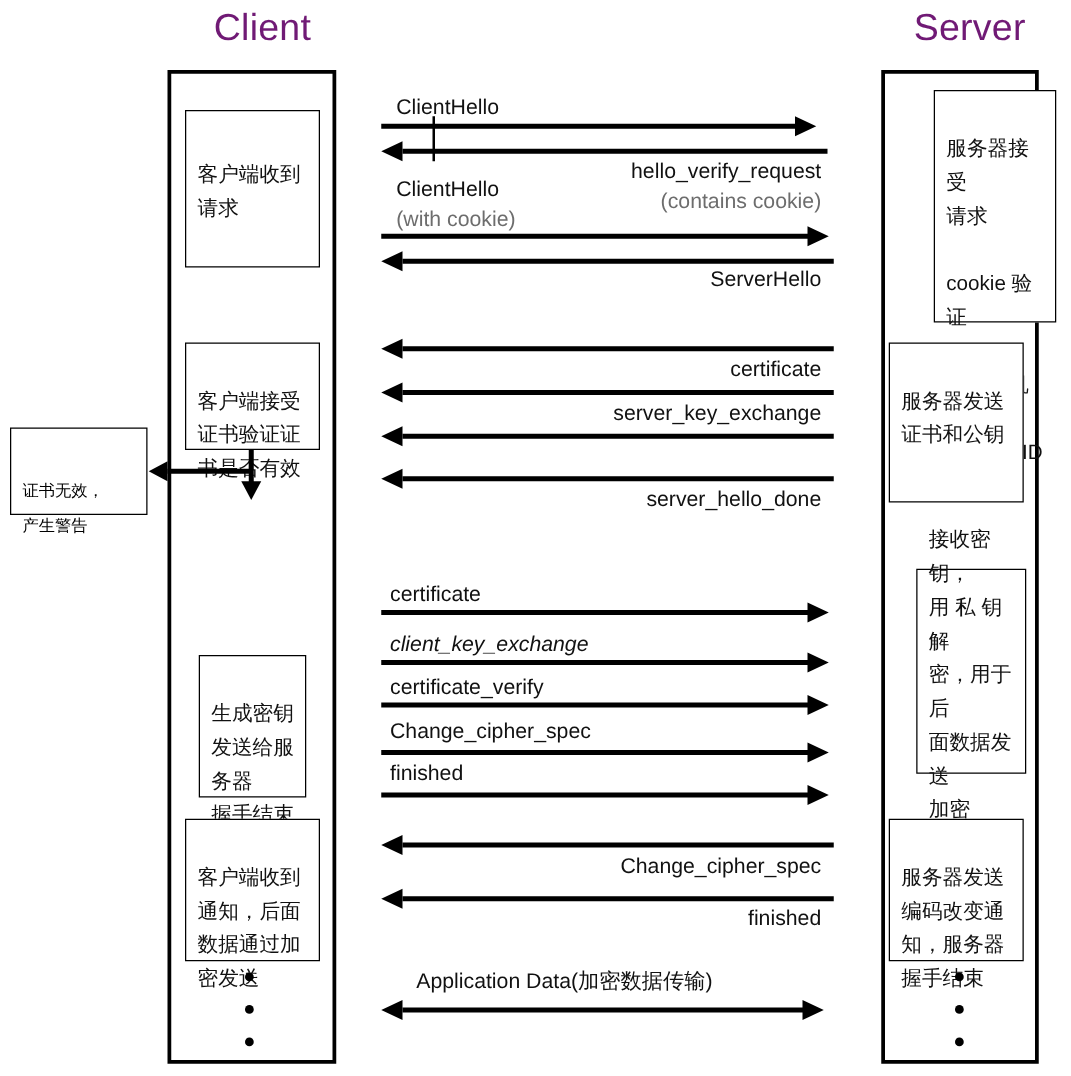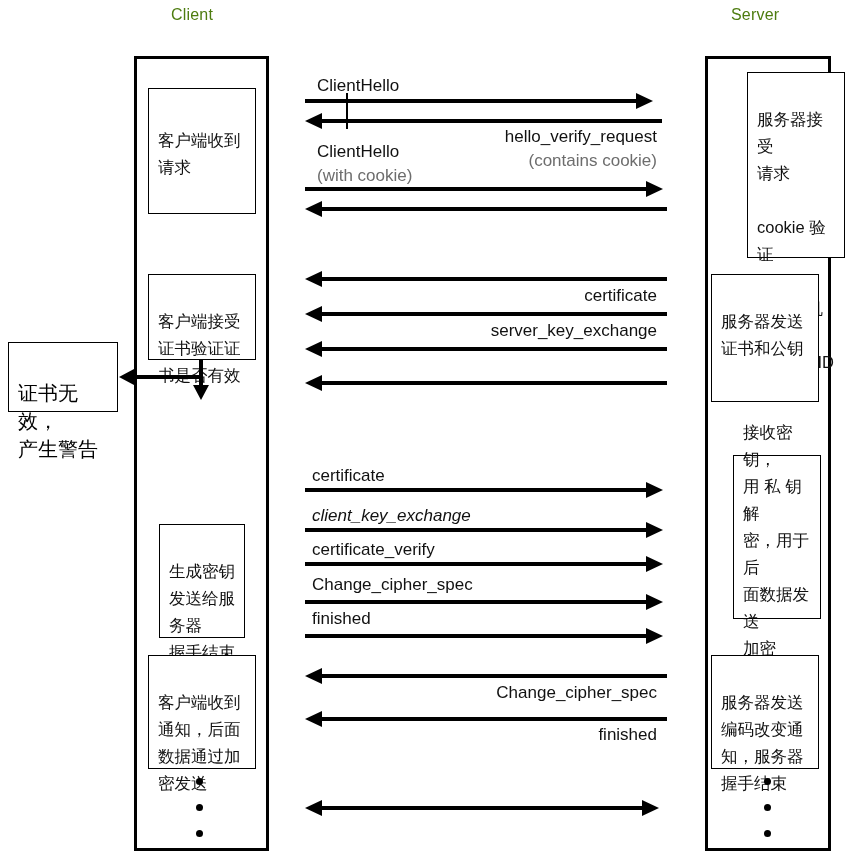--- a/index.html
+++ b/index.html
@@ -8,22 +8,22 @@
     background:#ffffff;
     font-family:"Liberation Sans","DejaVu Sans",sans-serif;
     color:#000000;
     overflow:hidden;
   }
   #stage{position:relative;width:857px;height:861px;}
 
   
   .col-title{
     position:absolute;
-    font-size:16px;
-    color:#4d7c0f;
+    font-size:30px;
+    color:#701a75;
     letter-spacing:.2px;
     white-space:nowrap;
   }
 
   
   .lifeline{
     position:absolute;
     border:3px solid #000;
     background:#fff;
     box-sizing:border-box;
@@ -43,21 +43,21 @@
   }
   .note.center-v{display:flex;align-items:center;}
   .note.center-v>span{display:block;white-space:pre-line;}
 
   
   .warn-box{
     position:absolute;
     border:1.6px solid #000;
     background:#fff;
     box-sizing:border-box;
-    font-size:20px;
+    font-size:13px;
     line-height:28px;
     padding:8px 7px 0 9px;
     white-space:pre-line;
   }
 
   
   .msg{position:absolute;height:0;}
   .msg .shaft{
     position:absolute;left:0;top:0;height:4px;background:#000;
   }
@@ -222,20 +222,21 @@
   <div class="lbl muted" style="left:317px;top:165px;">(with cookie)</div>
   <div class="msg" style="left:305px;top:187px;">
     <div class="shaft" style="width:344px;"></div>
     <div class="head right" style="left:341px;"></div>
   </div>
 
   <div class="msg" style="left:305px;top:207px;">
     <div class="shaft" style="left:17px;width:345px;"></div>
     <div class="head left" style="left:0px;"></div>
   </div>
+  <div class="lbl r" style="left:360px;top:213px;width:297px;">ServerHello</div>
 
   <div class="msg" style="left:305px;top:277px;">
     <div class="shaft" style="left:17px;width:345px;"></div>
     <div class="head left" style="left:0px;"></div>
   </div>
   <div class="lbl r" style="left:360px;top:285px;width:297px;">certificate</div>
 
   <div class="msg" style="left:305px;top:312px;">
     <div class="shaft" style="left:17px;width:345px;"></div>
     <div class="head left" style="left:0px;"></div>
@@ -244,20 +245,21 @@
 
   <div class="msg" style="left:305px;top:347px;">
     <div class="shaft" style="left:17px;width:345px;"></div>
     <div class="head left" style="left:0px;"></div>
   </div>
 
   <div class="msg" style="left:305px;top:381px;">
     <div class="shaft" style="left:17px;width:345px;"></div>
     <div class="head left" style="left:0px;"></div>
   </div>
+  <div class="lbl r" style="left:360px;top:389px;width:297px;">server_hello_done</div>
 
   <div class="lbl" style="left:312px;top:465px;">certificate</div>
   <div class="msg" style="left:305px;top:488px;">
     <div class="shaft" style="width:344px;"></div>
     <div class="head right" style="left:341px;"></div>
   </div>
 
   <div class="lbl" style="left:312px;top:505px;font-style:italic;">client_key_exchange</div>
   <div class="msg" style="left:305px;top:528px;">
     <div class="shaft" style="width:344px;"></div>
@@ -287,19 +289,20 @@
     <div class="head left" style="left:0px;"></div>
   </div>
   <div class="lbl r" style="left:360px;top:682px;width:297px;">Change_cipher_spec</div>
 
   <div class="msg" style="left:305px;top:717px;">
     <div class="shaft" style="left:17px;width:345px;"></div>
     <div class="head left" style="left:0px;"></div>
   </div>
   <div class="lbl r" style="left:360px;top:724px;width:297px;">finished</div>
 
+  <div class="lbl" style="left:333px;top:774px;">Application Data(加密数据传输)</div>
   <div class="msg" style="left:305px;top:806px;">
     <div class="shaft" style="left:17px;width:328px;"></div>
     <div class="head left" style="left:0px;"></div>
     <div class="head right" style="left:337px;"></div>
   </div>
 
 </div>
 
 </body></html>

